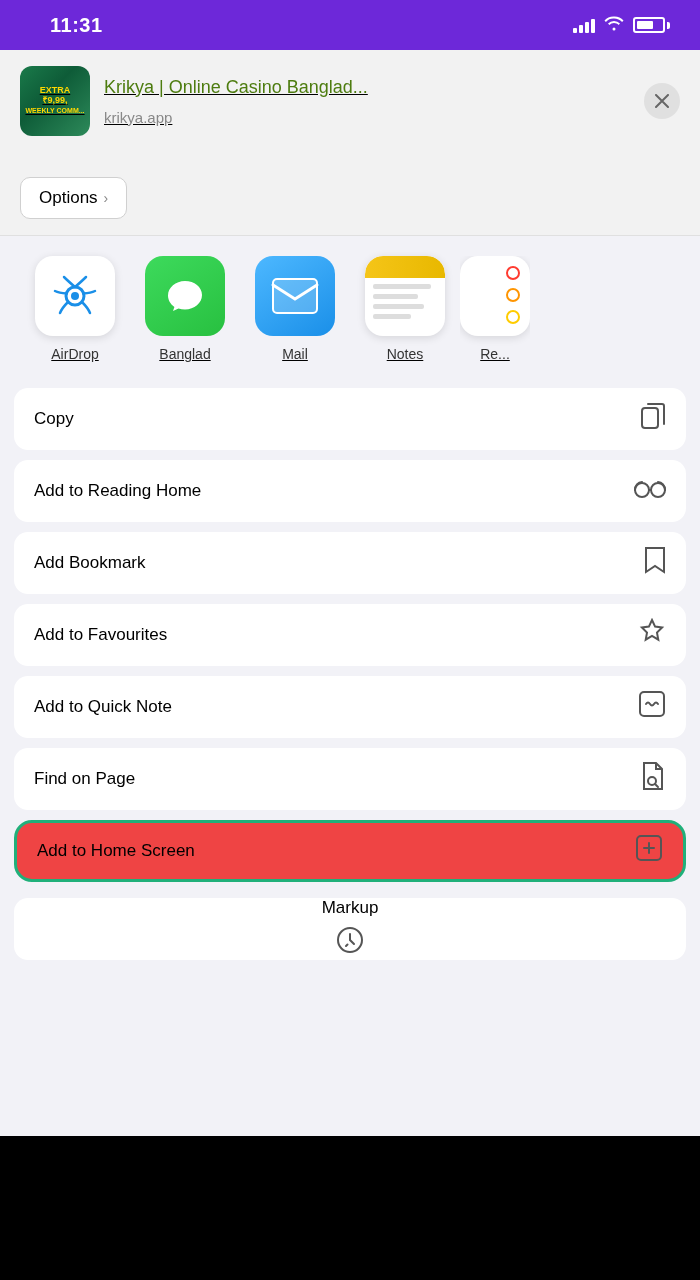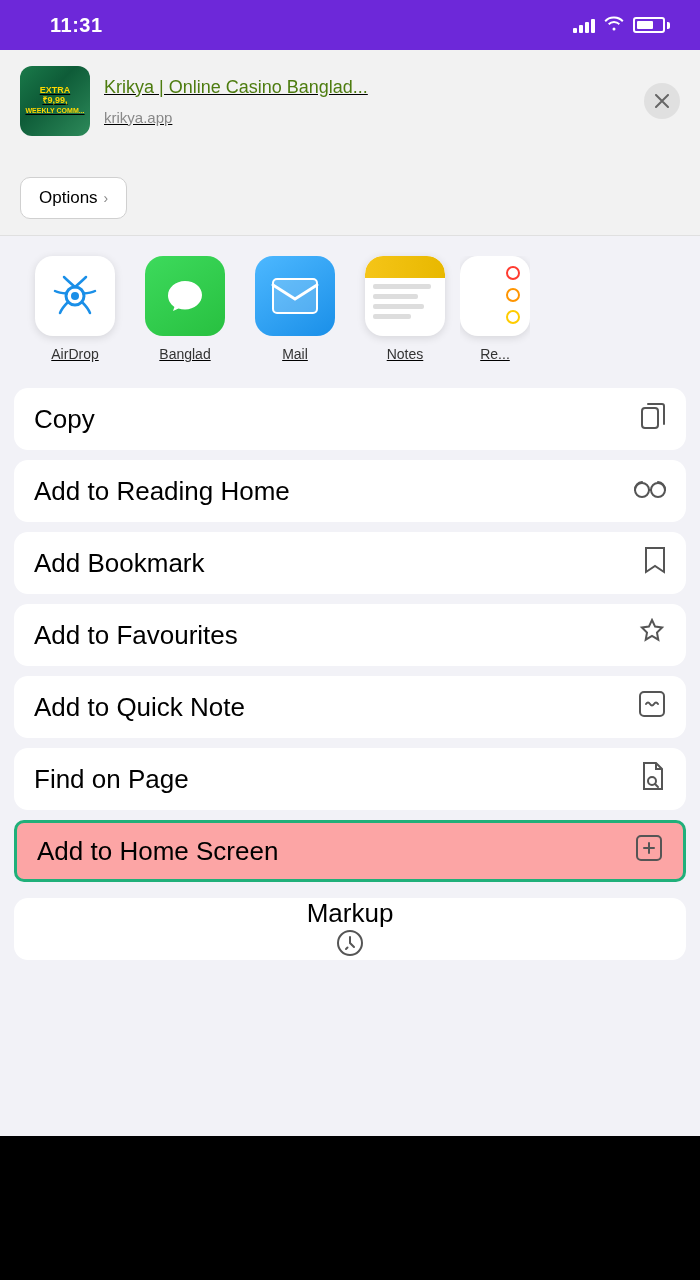--- a/index.html
+++ b/index.html
@@ -263,26 +263,26 @@
       background: #fff;
       border-radius: 14px;
       padding: 0 20px;
       height: 62px;
       display: flex;
       align-items: center;
       justify-content: space-between;
       cursor: pointer;
     }
     .action-item.highlighted {
-      background: #fca5a5;
+      background: #ef4444;
       border: 3px solid #20b07a;
-      border-radius: 10px;
+      border-radius: 18px;
     }
     .action-label {
-      font-size: 26px;
+      font-size: 17px;
       color: #000;
       font-weight: 400;
     }
     .action-icon {
       font-size: 22px;
       color: #555;
     }
 
     
     .action-item-partial {

